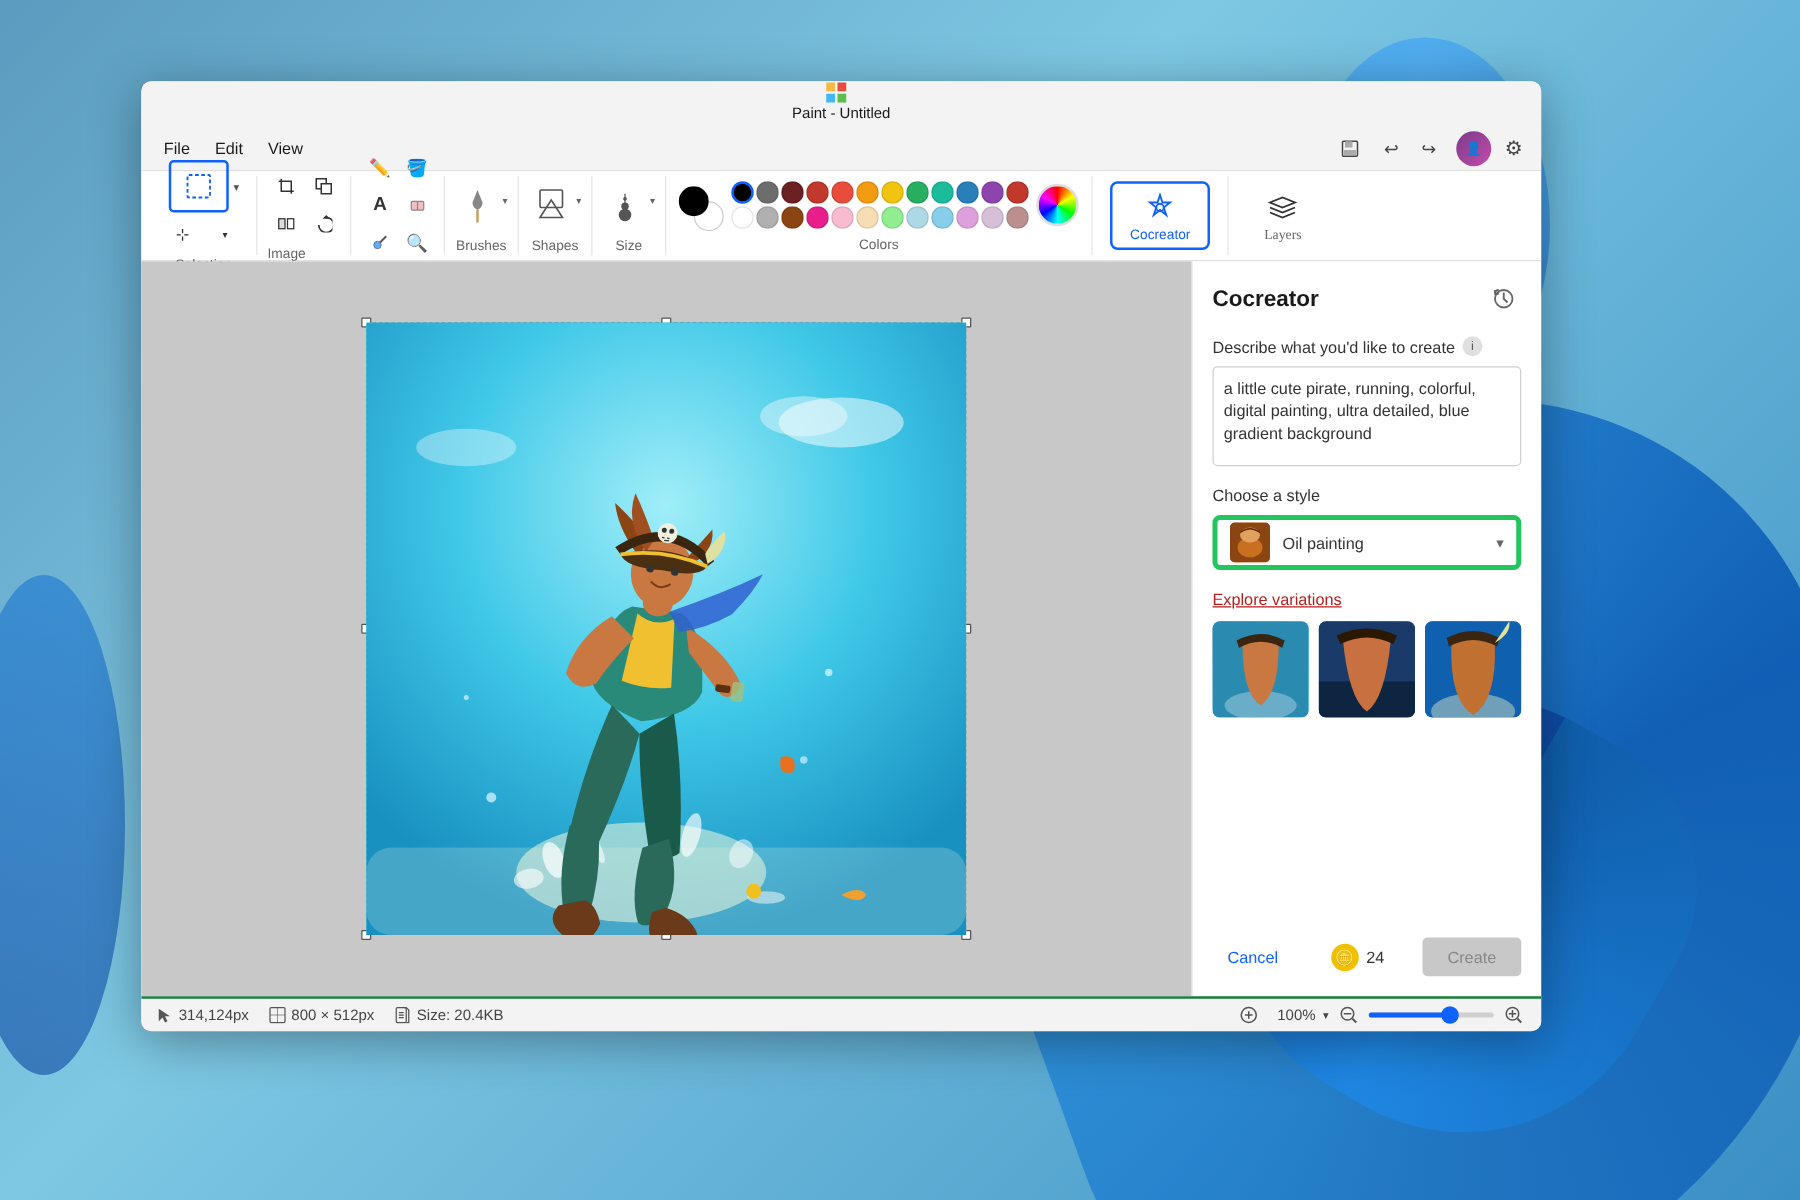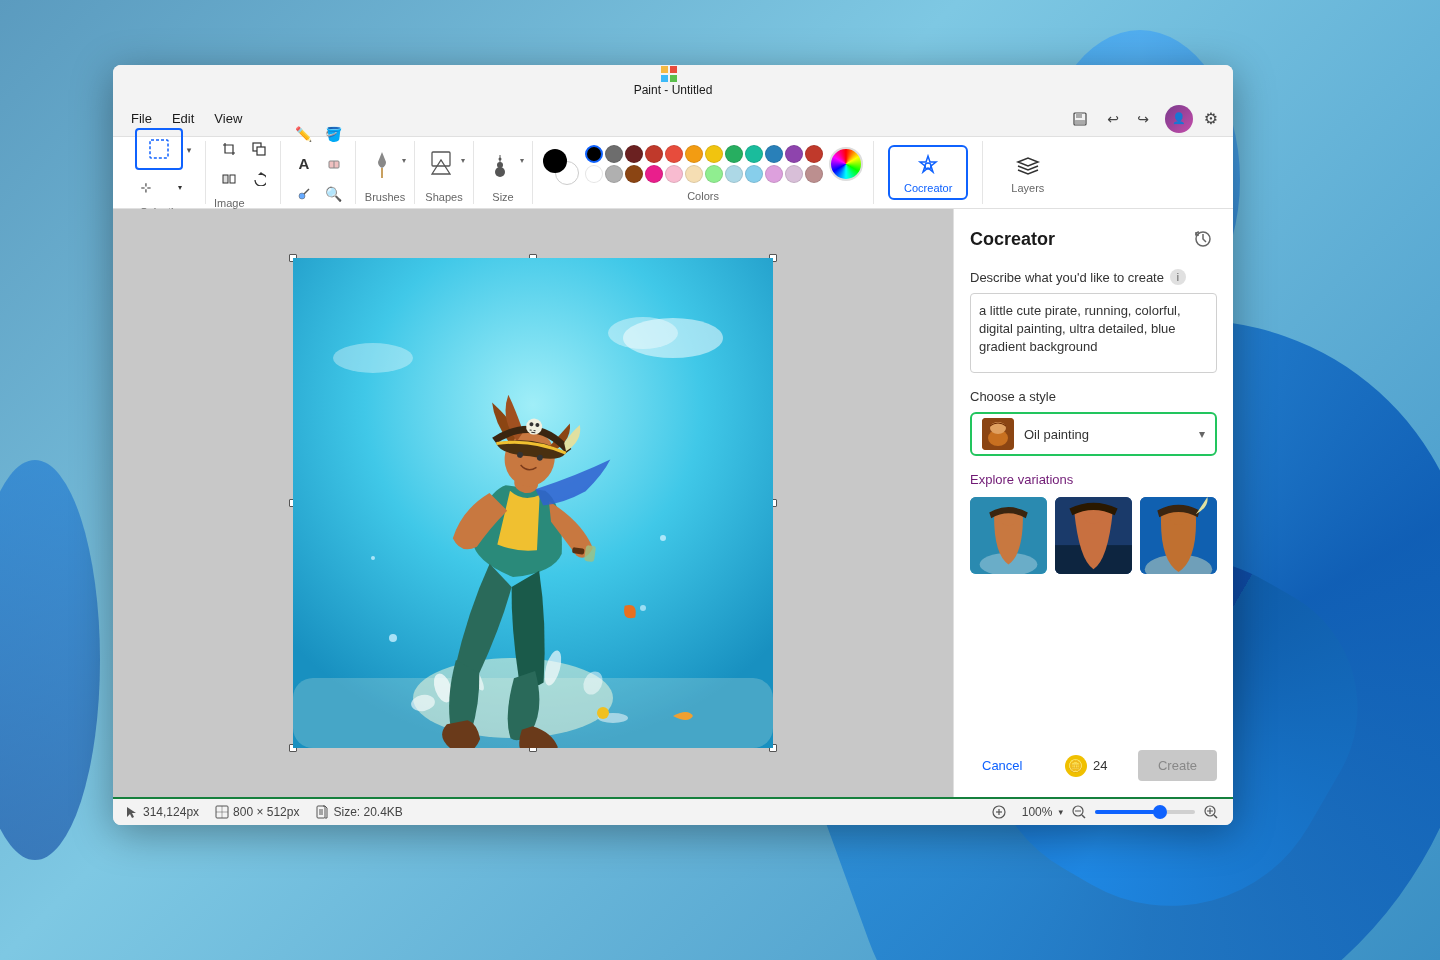--- a/index.html
+++ b/index.html
@@ -464,21 +464,21 @@
       margin-bottom: 16px;
     }
     .style-label {
       font-size: 13px;
       color: #333;
       margin-bottom: 8px;
     }
     .style-select {
       width: 100%;
       height: 44px;
-      border: 2px solid #22c55e;
+      border: 4px solid #22c55e;
       border-radius: 6px;
       display: flex;
       align-items: center;
       padding: 0 10px;
       cursor: pointer;
       margin-bottom: 16px;
       gap: 10px;
       background: white;
     }
     .style-select-thumb {
@@ -493,22 +493,23 @@
       flex: 1;
       font-size: 13px;
       color: #333;
     }
     .style-select-arrow {
       color: #666;
       font-size: 12px;
     }
     .variations-label {
       font-size: 13px;
-      color: #701a75;
+      color: #b91c1c;
       margin-bottom: 10px;
+      text-decoration: underline;
     }
     .variations-grid {
       display: grid;
       grid-template-columns: repeat(3, 1fr);
       gap: 8px;
       margin-bottom: 20px;
     }
     .variation-thumb {
       aspect-ratio: 1;
       border-radius: 6px;
@@ -789,21 +790,21 @@
     <div style="display:flex;flex-direction:column;align-items:center;justify-content:center;padding:0 10px;border-right:1px solid #e5e5e5;">
       <div class="cocreator-toolbar-btn">
         <svg width="28" height="28" viewBox="0 0 28 28">
           <path d="M14 4 L16 10 L22 10 L17 14 L19 20 L14 16 L9 20 L11 14 L6 10 L12 10 Z" fill="none" stroke="#0f62fe" stroke-width="1.5"></path>
           <circle cx="14" cy="14" r="3" fill="none" stroke="#0f62fe" stroke-width="1.5"></circle>
         </svg>
         <span class="toolbar-section-label" style="margin-top:2px;color:#0f62fe;">Cocreator</span>
       </div>
     </div>
 
-    <div style="display:flex;flex-direction:column;align-items:center;justify-content:center;padding:0 10px;">
+    <div style="display:flex;flex-direction:column;align-items:center;justify-content:center;padding:0 10px;font-family:Liberation Serif, serif;">
       <div class="layers-toolbar-btn">
         <svg width="28" height="28" viewBox="0 0 28 28">
           <path d="M4 18 L14 22 L24 18" stroke="#333" stroke-width="1.5" fill="none"></path>
           <path d="M4 14 L14 18 L24 14" stroke="#333" stroke-width="1.5" fill="none"></path>
           <path d="M4 10 L14 6 L24 10 L14 14 Z" stroke="#333" stroke-width="1.5" fill="none"></path>
         </svg>
         <span class="toolbar-section-label" style="margin-top:2px;">Layers</span>
       </div>
     </div>
 

